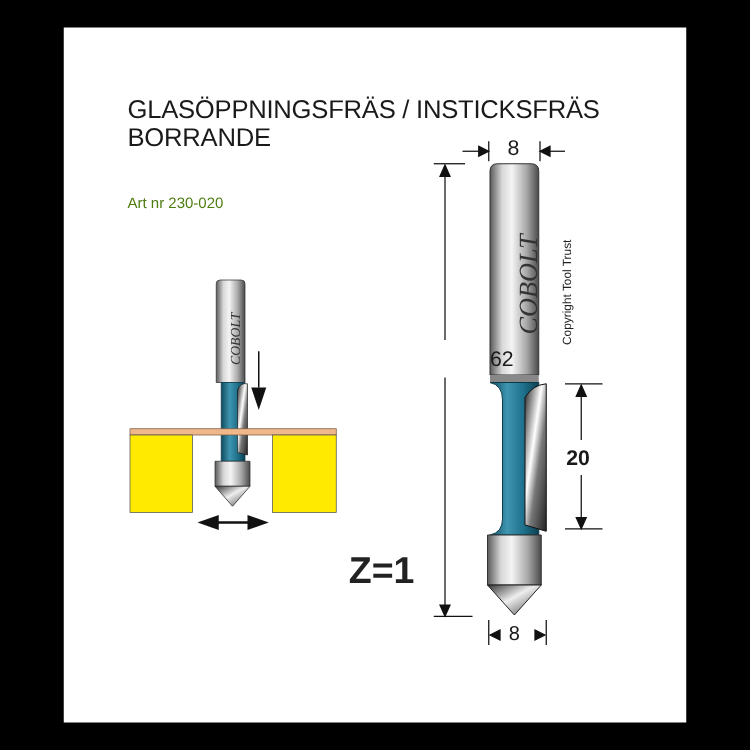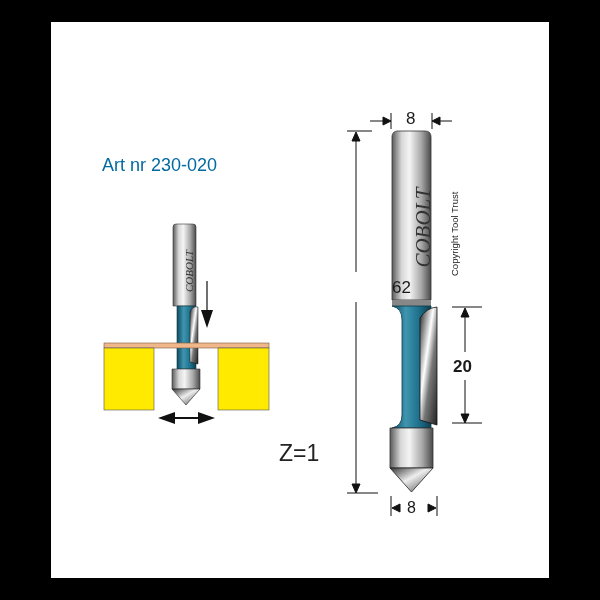--- a/index.html
+++ b/index.html
@@ -1,31 +1,33 @@
 <!DOCTYPE html>
 <html><head>
 <meta charset="utf-8">
 <style>
   html, body { margin: 0; padding: 0; }
   body { width: 600px; height: 600px; background: #000; position: relative; overflow: hidden; font-family: "Liberation Sans", sans-serif; }
   .panel { position: absolute; left: 51px; top: 22px; width: 498px; height: 556px; background: #fff; }
   .title { position: absolute; left: 102px; top: 76px; font-size: 20.5px; line-height: 23px; color: #1a1a1a; letter-spacing: -0.2px; }
-  .artnr { position: absolute; left: 102px; top: 155px; font-size: 18px; color: #0369a1; }
-  .zval { position: absolute; left: 279px; top: 440px; font-size: 23px; font-weight: normal; color: #222; }
+  .artnr { position: absolute; left: 102px; top: 155px; font-size: 12px; color: #4d7c0f; }
+  .zval { position: absolute; left: 279px; top: 440px; font-size: 30px; font-weight: bold; color: #222; }
   .dim { position: absolute; font-size: 17px; color: #1a1a1a; }
   .copyright { position: absolute; left: 455px; top: 178px; font-size: 9.5px; color: #222; transform-origin: left top; transform: rotate(-90deg) translate(-98px, -6px); white-space: nowrap; }
   .brand { position: absolute; font-family: "Liberation Serif", serif; font-style: italic; color: #333; white-space: nowrap; transform: rotate(-90deg); }
   svg { position: absolute; left: 0; top: 0; }
 </style>
 </head>
 <body>
 
 <div class="panel"></div>
 
 <div class="title">
+  <div>GLASÖPPNINGSFRÄS / INSTICKSFRÄS</div>
+  <div>BORRANDE</div>
 </div>
 <div class="artnr">Art nr 230-020</div>
 
 <svg width="600" height="600" viewBox="0 0 600 600">
   <defs>
     <linearGradient id="steel" x1="0" x2="1" y1="0" y2="0">
       <stop offset="0" stop-color="#5a5a5a"></stop>
       <stop offset="0.25" stop-color="#d8d8d8"></stop>
       <stop offset="0.45" stop-color="#f4f4f4"></stop>
       <stop offset="0.75" stop-color="#a8a8a8"></stop>

